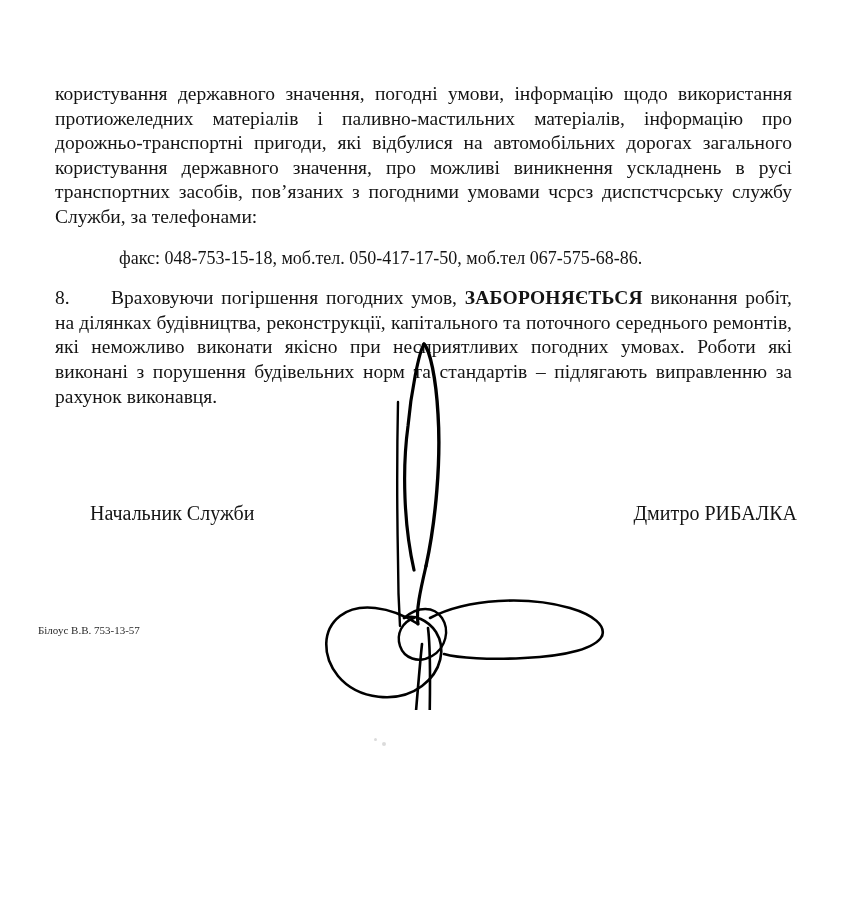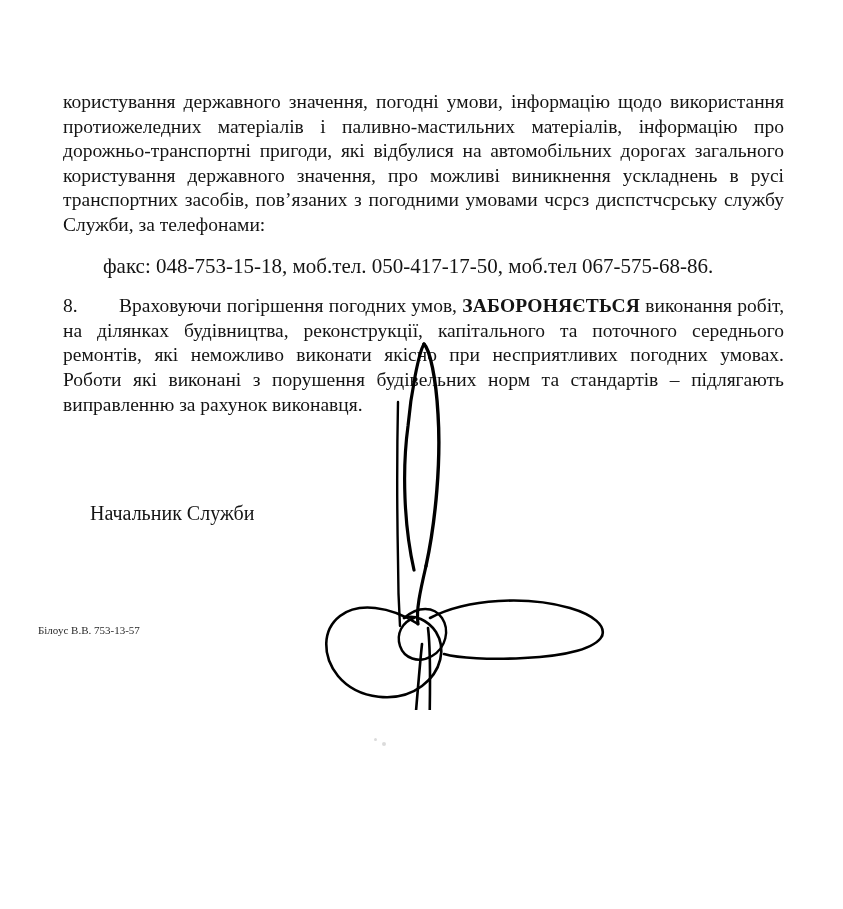--- a/index.html
+++ b/index.html
@@ -18,34 +18,34 @@
   }
 
   
   .body-block {
     position: absolute;
     left: 47px;
     top: 74px;
     width: 753px;
   }
   .para {
-    margin: 16px;
+    margin: 8px;
     font-size: 19.5px;
     line-height: 24.6px;
     text-align: justify;
     text-justify: inter-word;
     color: #141414;
     -webkit-font-smoothing: none;
   }
   .para.flow { text-indent: 0; }
   .para.numbered { text-indent: 0; }
 
   .tel-line {
-    margin: 0;
-    font-size: 21px;
+    margin: 16px;
+    font-size: 18px;
     line-height: 24.6px;
     text-align: left;
     text-indent: 56px;
     color: #141414;
     white-space: nowrap;
   }
 
   .num-label {
     display: inline-block;
     width: 56px;
@@ -135,20 +135,21 @@
     <p class="tel-line">факс: 048-753-15-18, моб.тел. 050-417-17-50, моб.тел 067-575-68-86.</p>
 
     <p class="para numbered">
       <span class="num-label">8.</span><span>Враховуючи погіршення погодних умов, </span><b class="strong">ЗАБОРОНЯЄТЬСЯ</b><span> виконання робіт, на ділянках будівництва, реконструкції, капітального та поточного середнього ремонтів, які неможливо виконати якісно при несприятливих погодних умовах. Роботи які виконані з порушення будівельних норм та стандартів – підлягають виправленню за рахунок виконавця.</span>
     </p>
 
   </div>
 
   <div class="sig-row">
     <span class="sig-title">Начальник Служби</span>
+    <span class="sig-name">Дмитро РИБАЛКА</span>
   </div>
 
   <div id="signature">
     <svg width="300" height="380" viewBox="0 0 300 380" fill="none" xmlns="http://www.w3.org/2000/svg">
       <g stroke="#000000" fill="none" stroke-linecap="round" stroke-linejoin="round">
 
         <path d="M96 240 C 86 196 84 140 90 96 C 93 62 101 22 106 14" stroke-width="3.2"></path>
 
         <path d="M106 14 C 112 20 118 48 120 84 C 123 130 118 190 108 236" stroke-width="3.4"></path>
 

